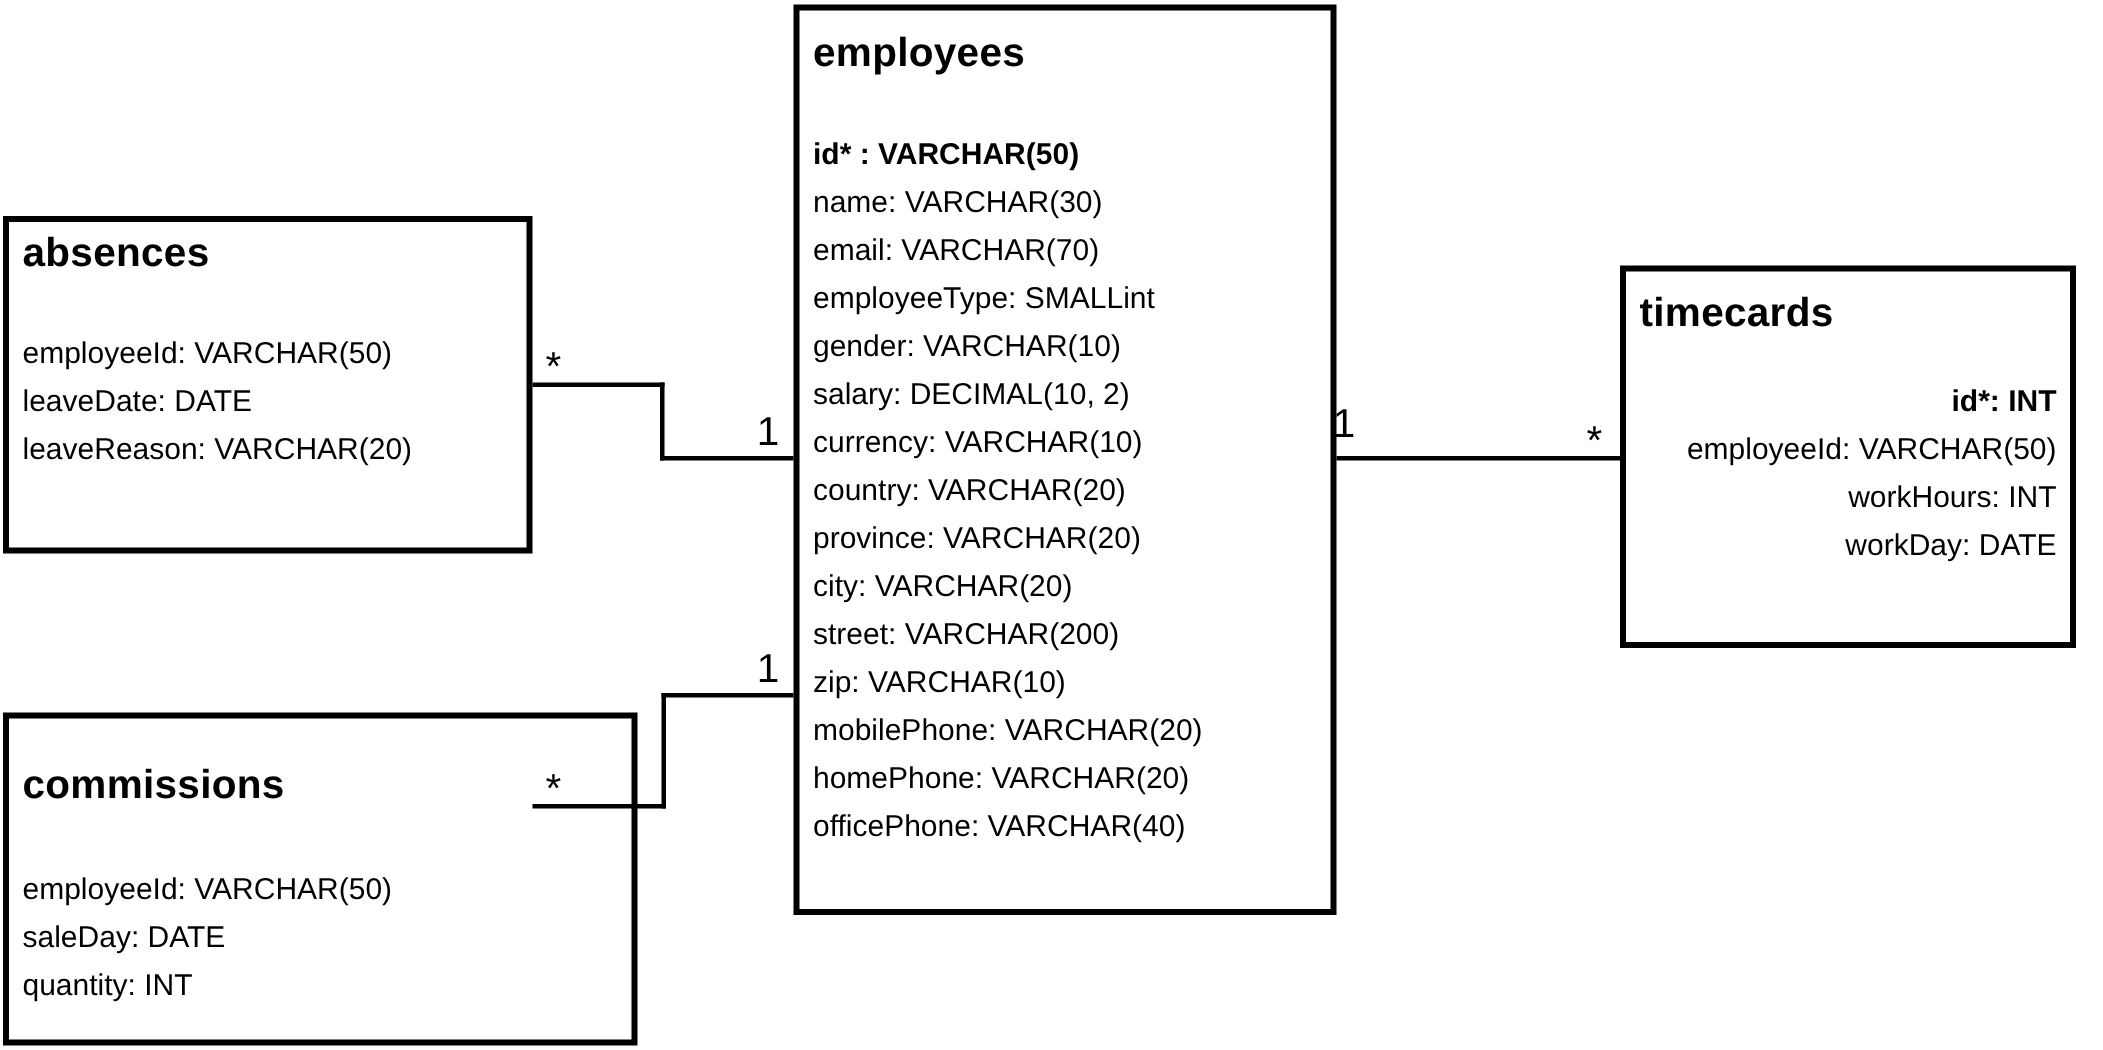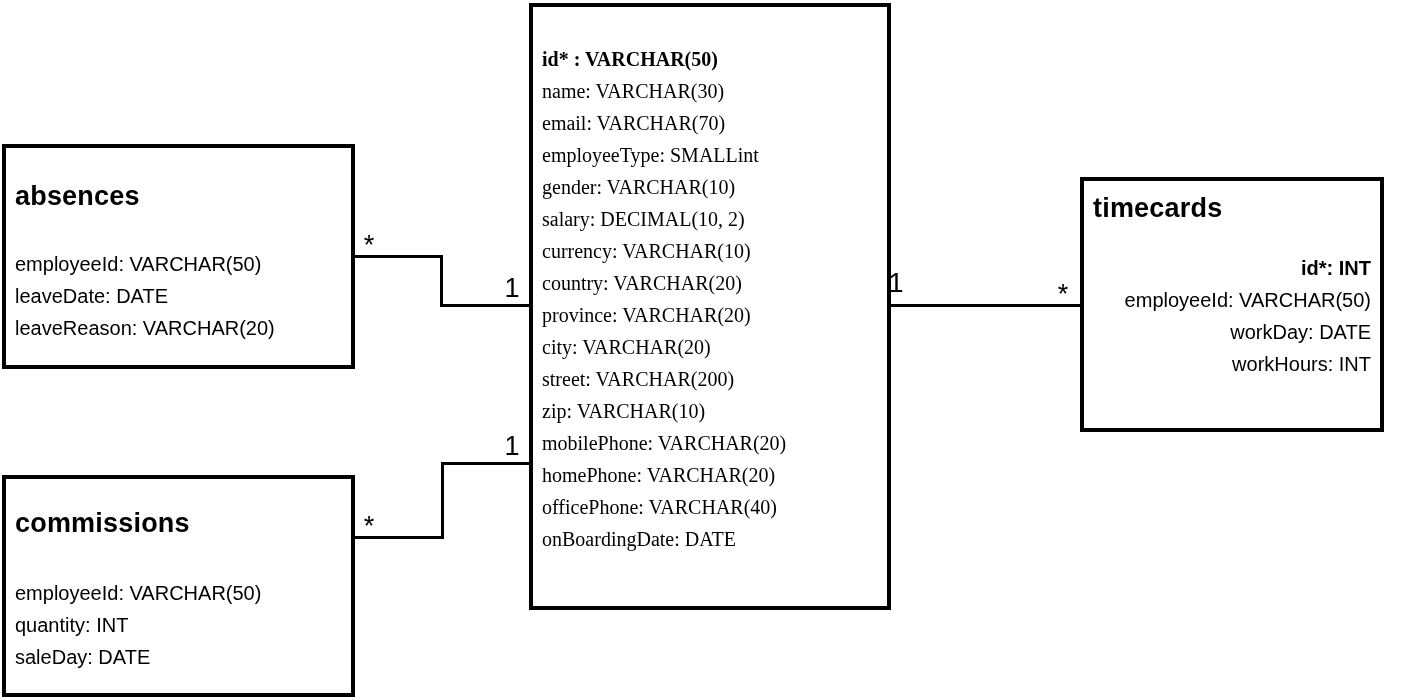--- a/index.html
+++ b/index.html
@@ -31,30 +31,30 @@
   }
   .fields .field {
     font-size: 20px;
     line-height: 32px;
     white-space: nowrap;
   }
   .fields .field.pk { font-weight: 700; }
 
   
   .entity.absences    { left: 2px;    top: 144px; width: 353px; height: 225px; }
-  .entity.commissions { left: 2px;    top: 475px; width: 353px; height: 222px; }
+  .entity.commissions { left: 2px;    top: 475px; width: 423px; height: 222px; }
   .entity.employees   { left: 529px;  top: 3px;   width: 362px; height: 607px; }
   .entity.timecards   { left: 1080px; top: 177px; width: 304px; height: 255px; }
 
   .entity.employees   .entity-title { margin-top: 12px; }
-  .entity.absences    .entity-title { margin-top: 32px; }
+  .entity.absences    .entity-title { margin-top: 4px; }
   .entity.commissions .entity-title { margin-top: 28px; }
   .entity.timecards   .entity-title { margin-top: 11px; }
 
-  .entity.employees   .fields { margin-top: 36px; font-family: Liberation Serif, serif; }
+  .entity.employees   .fields { margin-top: 36px; }
   .entity.absences    .fields { margin-top: 36px; }
   .entity.commissions .fields { margin-top: 38px; }
   .entity.timecards   .fields { margin-top: 28px; text-align: right; }
 
   
   .edge {
     position: absolute;
     background: #000000;
   }
   .r1-a { left: 355px; top: 255px; width: 88px;  height: 3px; }
@@ -90,53 +90,53 @@
       <div class="field">employeeId: VARCHAR(50)</div>
       <div class="field">leaveDate: DATE</div>
       <div class="field">leaveReason: VARCHAR(20)</div>
     </div>
   </div>
 
   <div class="entity commissions">
     <div class="entity-title">commissions</div>
     <div class="fields">
       <div class="field">employeeId: VARCHAR(50)</div>
+      <div class="field">saleDay: DATE</div>
       <div class="field">quantity: INT</div>
-      <div class="field">saleDay: DATE</div>
     </div>
   </div>
 
   <div class="entity employees">
+    <div class="entity-title">employees</div>
     <div class="fields">
       <div class="field pk">id* : VARCHAR(50)</div>
       <div class="field">name: VARCHAR(30)</div>
       <div class="field">email: VARCHAR(70)</div>
       <div class="field">employeeType: SMALLint</div>
       <div class="field">gender: VARCHAR(10)</div>
       <div class="field">salary: DECIMAL(10, 2)</div>
       <div class="field">currency: VARCHAR(10)</div>
       <div class="field">country: VARCHAR(20)</div>
       <div class="field">province: VARCHAR(20)</div>
       <div class="field">city: VARCHAR(20)</div>
       <div class="field">street: VARCHAR(200)</div>
       <div class="field">zip: VARCHAR(10)</div>
       <div class="field">mobilePhone: VARCHAR(20)</div>
       <div class="field">homePhone: VARCHAR(20)</div>
       <div class="field">officePhone: VARCHAR(40)</div>
-      <div class="field">onBoardingDate: DATE</div>
     </div>
   </div>
 
   <div class="entity timecards">
     <div class="entity-title">timecards</div>
     <div class="fields">
       <div class="field pk">id*: INT</div>
       <div class="field">employeeId: VARCHAR(50)</div>
+      <div class="field">workHours: INT</div>
       <div class="field">workDay: DATE</div>
-      <div class="field">workHours: INT</div>
     </div>
   </div>
 
   <div class="edge r1-a"></div>
   <div class="edge r1-b"></div>
   <div class="edge r1-c"></div>
   <span class="mult m-r1-from">*</span>
   <span class="mult m-r1-to">1</span>
 
   <div class="edge r2-a"></div>

